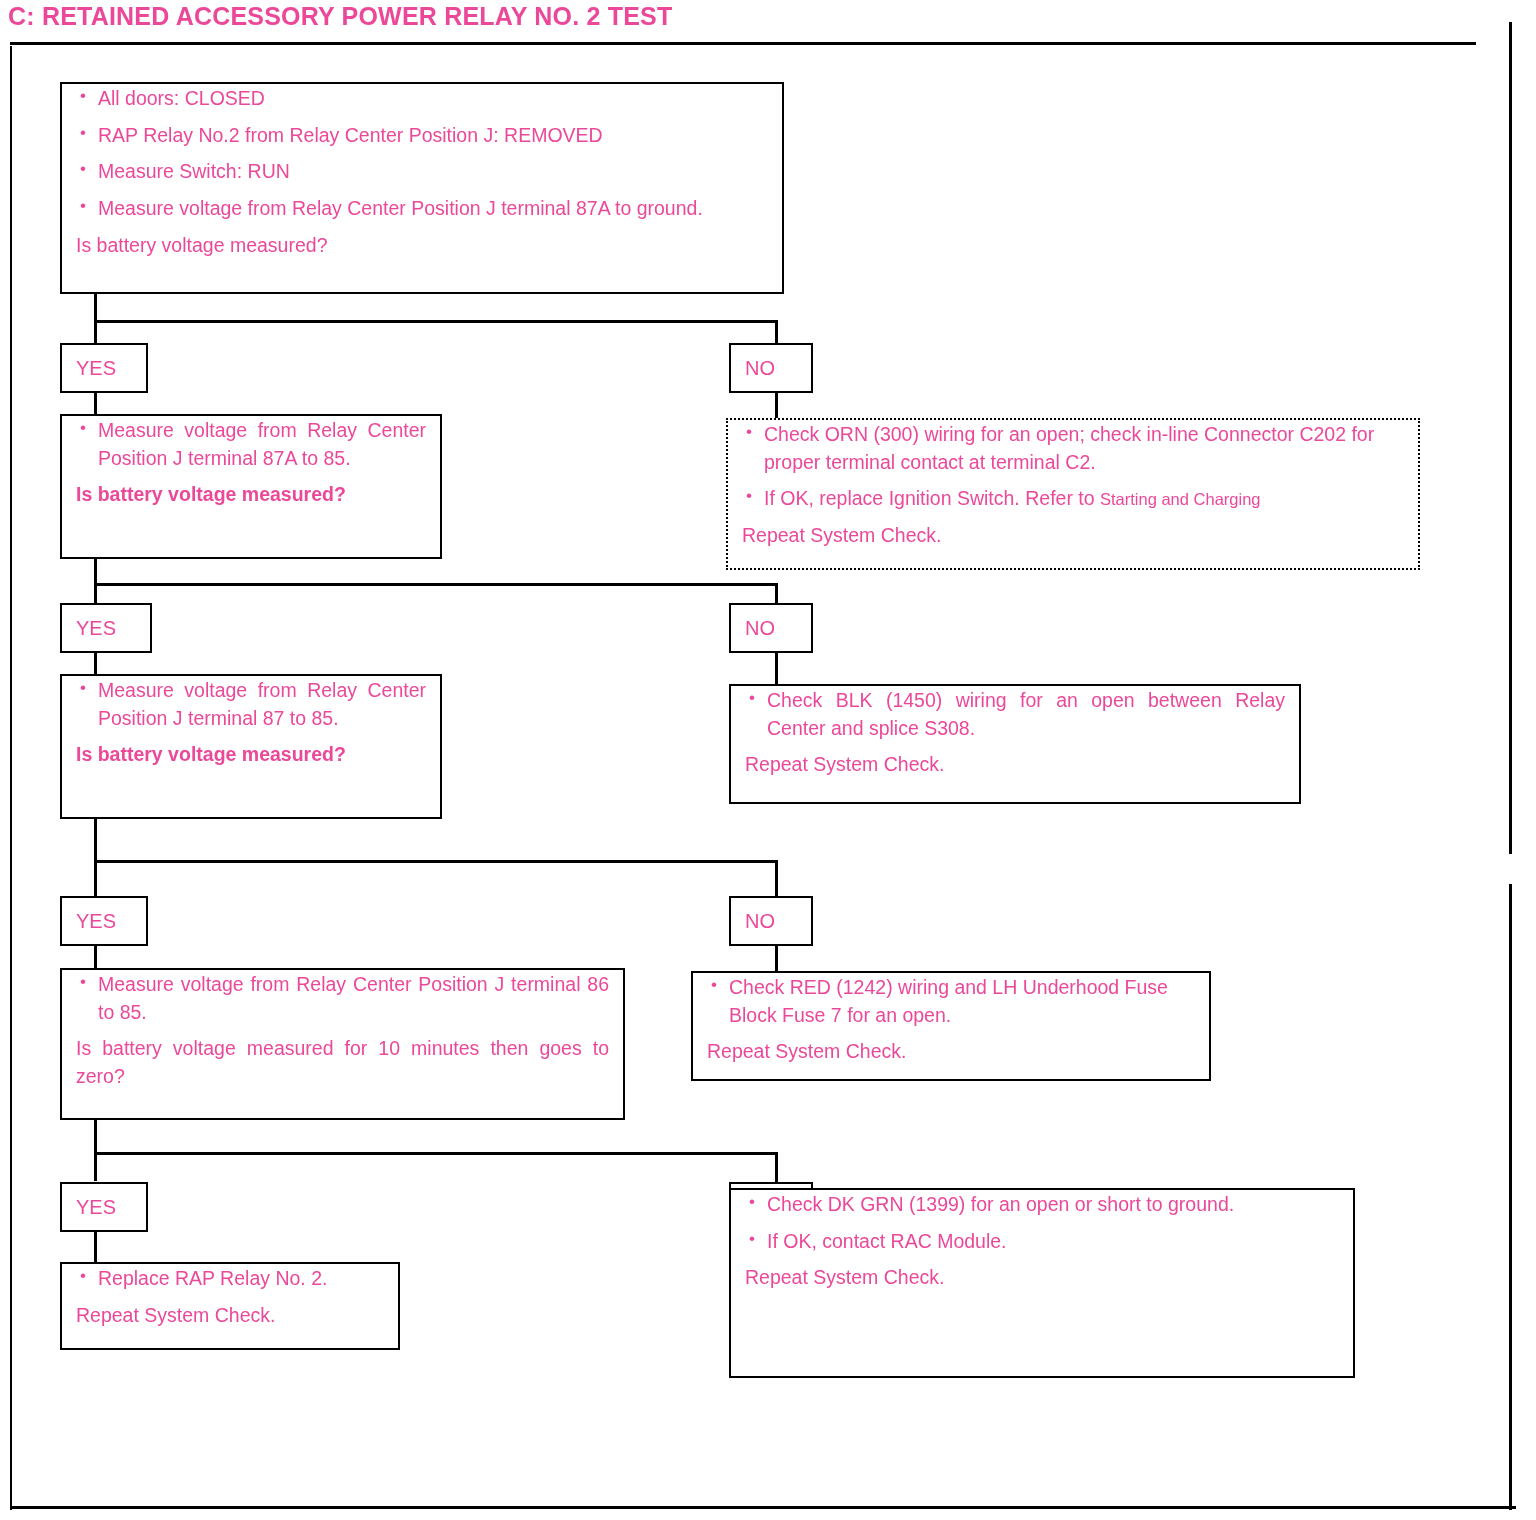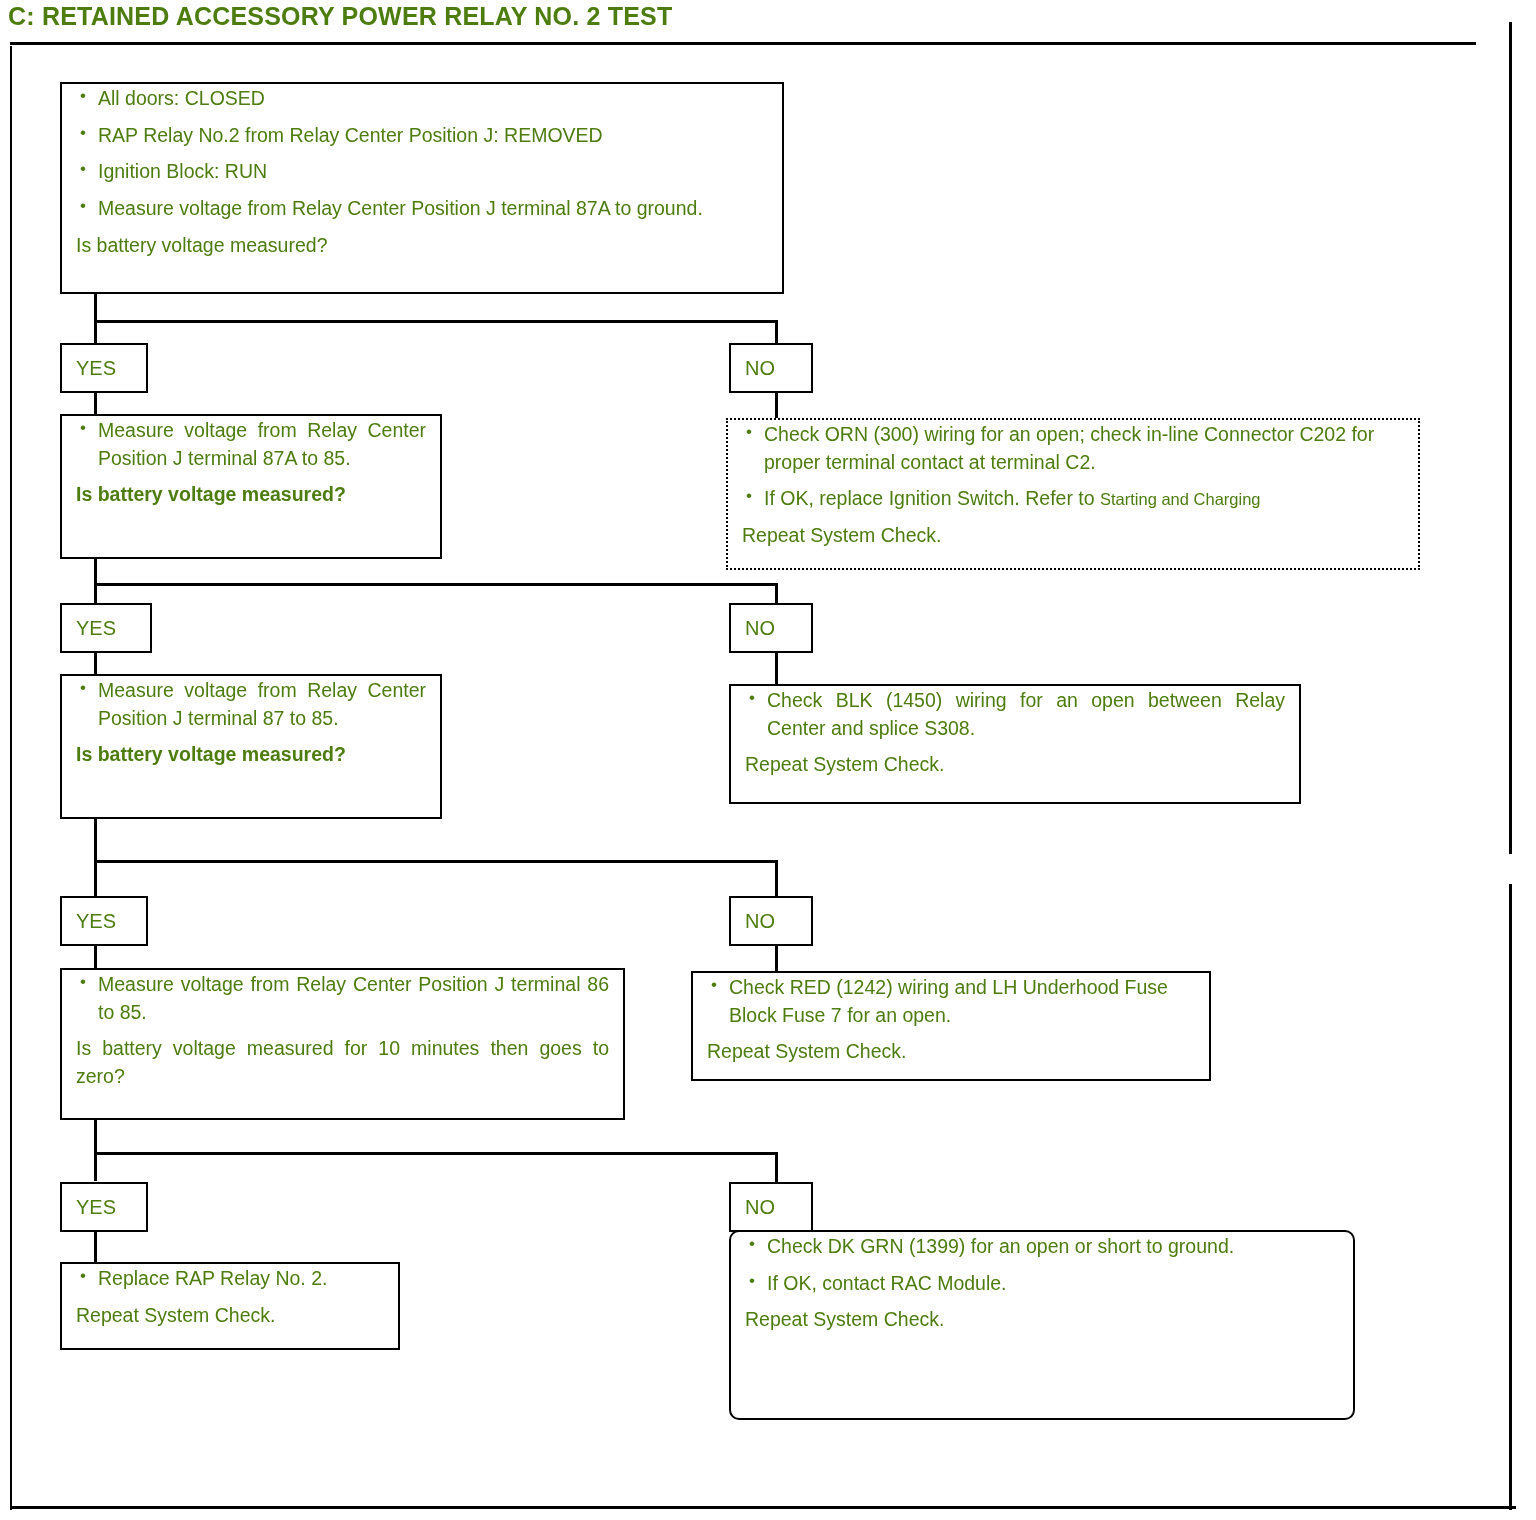--- a/index.html
+++ b/index.html
@@ -6,21 +6,21 @@
     margin: 0;
     padding: 0;
     background: #ffffff;
   }
   #page {
     position: relative;
     width: 1536px;
     height: 1520px;
     background: #ffffff;
     font-family: "Liberation Sans", sans-serif;
-    color: #4d7c0f;
+    color: #ec4899;
     overflow: hidden;
   }
 
   
   #page-title {
     position: absolute;
     left: 8px;
     top: 2px;
     font-size: 25px;
     font-weight: bold;
@@ -105,21 +105,21 @@
 
   <div id="frame-left" class="frame-line"></div>
   <div id="frame-bottom" class="frame-line"></div>
   <div id="rule-right-a" class="frame-line"></div>
   <div id="rule-right-b" class="frame-line"></div>
 
   <div class="box" style="left:60px; top:82px; width:724px; height:212px;">
     <ul class="bullets">
       <li>All doors: CLOSED</li>
       <li>RAP Relay No.2 from Relay Center Position J:  REMOVED</li>
-      <li>Ignition Block:  RUN</li>
+      <li>Measure Switch:  RUN</li>
       <li class="justify">Measure voltage from Relay Center Position J terminal 87A to ground.</li>
     </ul>
     <div class="tail">Is battery voltage measured?</div>
   </div>
 
   <div class="ln v" style="left:94px; top:294px; height:52px;"></div>
   <div class="ln h" style="left:94px; top:320px; width:684px;"></div>
   <div class="ln v" style="left:775px; top:320px; height:26px;"></div>
 
   <div class="yn" style="left:60px; top:343px; width:88px; height:50px;">
@@ -217,21 +217,21 @@
   <div class="ln v" style="left:94px; top:1232px; height:30px;"></div>
   <div class="ln v" style="left:775px; top:1232px; height:30px;"></div>
 
   <div class="box" style="left:60px; top:1262px; width:340px; height:88px;">
     <ul class="bullets">
       <li>Replace RAP Relay No. 2.</li>
     </ul>
     <div class="tail">Repeat System Check.</div>
   </div>
 
-  <div class="box" style="left:729px; top:1230px; width:626px; height:190px;border-radius:10px;">
+  <div class="box" style="left:729px; top:1188px; width:626px; height:190px;">
     <ul class="bullets">
       <li>Check DK GRN (1399) for an open or short to ground.</li>
       <li>If OK, contact RAC Module.</li>
     </ul>
     <div class="tail">Repeat System Check.</div>
   </div>
 
 </div>
 
 </body></html>

